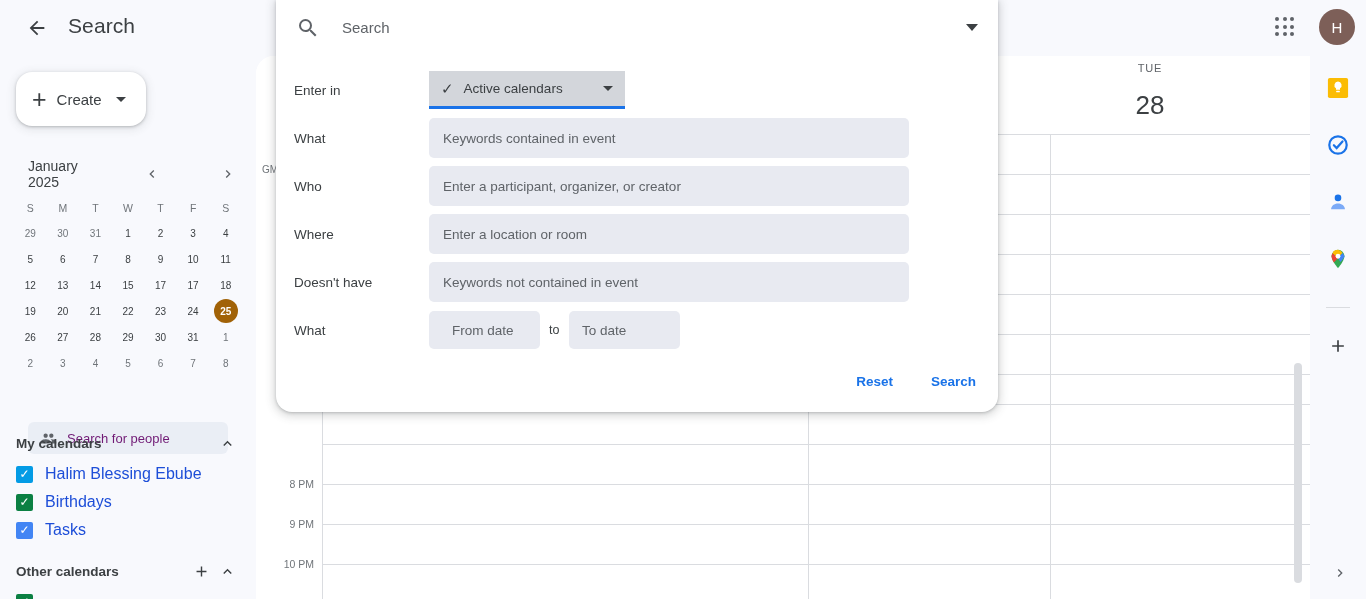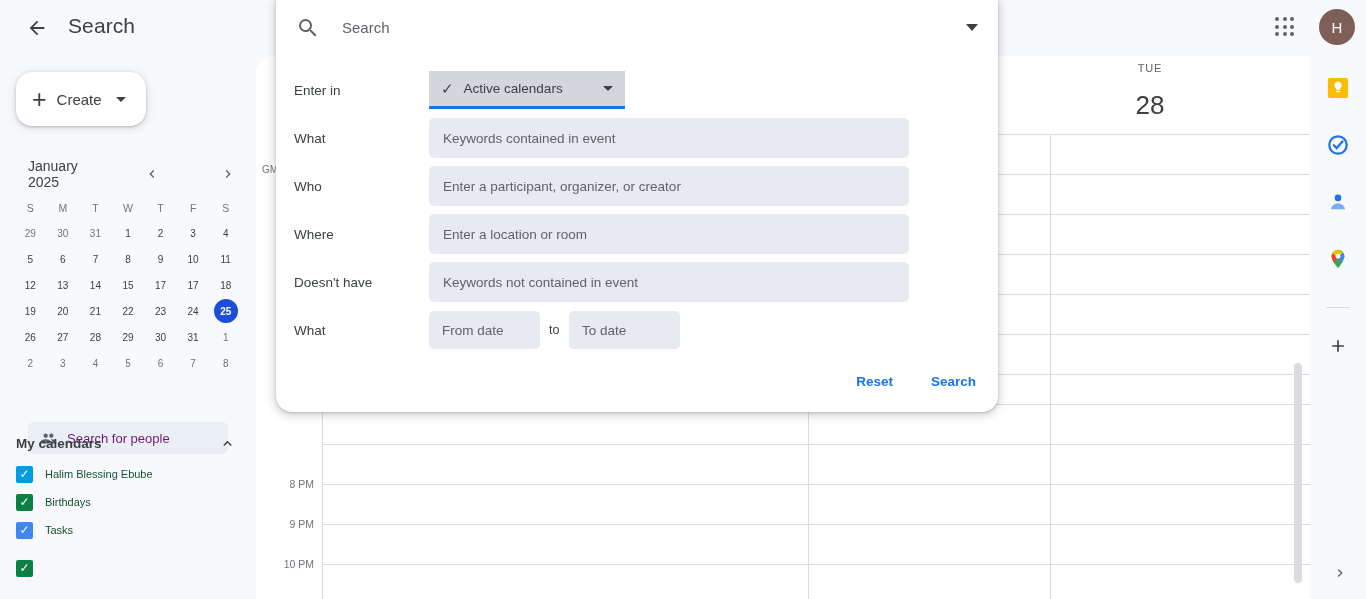--- a/index.html
+++ b/index.html
@@ -71,21 +71,21 @@
     row-gap: 0; margin-top: 4px;
   }
   .mini-grid div {
     height: 26px; display: flex; align-items: center; justify-content: center;
     font-size: 10px; color: #3c4043;
   }
   .mini-grid .dow { color: #70757a; font-size: 10.5px; height: 24px; }
   .mini-grid .other { color: #70757a; }
   .mini-grid .cell { cursor: pointer; }
   .mini-grid .today {
-    background: #1d4ed8; color: #fff; border-radius: 50%;
+    background: #a16207; color: #fff; border-radius: 50%;
     width: 24px; height: 24px; margin: 0 auto; font-weight: bold;
   }
   .search-people {
     position: absolute; left: 28px; top: 366px;
     width: 200px; height: 32px; background: #eaeef5; border-radius: 6px;
     display: flex; align-items: center; gap: 10px; padding-left: 12px;
     cursor: pointer;
   }
   .search-people span.lbl { font-size: 13px; color: #701a75; }
 
@@ -97,21 +97,21 @@
   .sec-icon {
     width: 26px; height: 26px; display: flex; align-items: center;
     justify-content: center; color: #3c4043; cursor: pointer;
   }
   .cal-item { display: flex; align-items: center; height: 28px; gap: 12px; cursor: pointer; }
   .cbx {
     width: 17px; height: 17px; border-radius: 2px;
     display: flex; align-items: center; justify-content: center;
     color: #fff; font-size: 12px; line-height: 1;
   }
-  .cal-name { font-size: 11px; color: #14532d; }
+  .cal-name { font-size: 16px; color: #1d4ed8; }
 
   
   .cal-main {
     position: absolute; left: 256px; top: 56px;
     width: 1054px; height: 543px;
     background: #fff; border-top-left-radius: 18px;
     overflow: hidden;
   }
   .day-header {
     position: absolute; left: 0; top: 0; width: 1054px; height: 78px;
@@ -193,21 +193,21 @@
     position: absolute; left: 153px; width: 196px; height: 38px;
     background: #d3d6db; border-bottom: 3px solid #1a73e8;
     display: flex; align-items: center; gap: 10px; padding: 0 12px;
     cursor: pointer;
   }
   .chip-check { color: #3c4043; font-size: 15px; line-height: 1; }
   .chip-label { font-size: 13.5px; color: #3c4043; flex: 1; }
   .date-from {
     position: absolute; left: 153px; width: 111px; height: 38px;
     background: #e8eaf1; border: none; outline: none; border-radius: 5px;
-    padding: 0 13px; font-size: 13.5px; color: #3c4043;
+    padding: 0 23px; font-size: 13.5px; color: #3c4043;
     font-family: "Liberation Sans", sans-serif;
   }
   .date-to-lbl { position: absolute; left: 273px; font-size: 12.5px; color: #3c4043; }
   .date-to {
     position: absolute; left: 293px; width: 111px; height: 38px;
     background: #e8eaf1; border: none; outline: none; border-radius: 5px;
     padding: 0 13px; font-size: 13.5px; color: #3c4043;
     font-family: "Liberation Sans", sans-serif;
   }
   .date-from::placeholder, .date-to::placeholder { color: #5f6368; }
@@ -381,20 +381,33 @@
             <span class="cal-name">Birthdays</span>
           </div>
           <div class="cal-item">
             <span class="cbx" style="background: rgb(66, 133, 244);">✓</span>
             <span class="cal-name">Tasks</span>
           </div>
         </div>
     </div>
 
     <div class="cal-section" style="top:498px">
+      <div class="cal-section-head">
+        <span class="cal-section-title">Other calendars</span>
+        <span class="sec-icon">
+          <svg width="17" height="17" viewBox="0 0 24 24" fill="#3c4043">
+              <path d="M19 13h-6v6h-2v-6H5v-2h6V5h2v6h6z"></path>
+            </svg>
+        </span>
+        <span class="sec-icon">
+          <svg width="17" height="17" viewBox="0 0 24 24" fill="#3c4043">
+              <path d="M7.4 15.4 12 10.8l4.6 4.6L18 14l-6-6-6 6z"></path>
+            </svg>
+        </span>
+      </div>
       <div id="other-cal-list">
           <div class="cal-item">
             <span class="cbx" style="background: rgb(11, 128, 67);">✓</span>
             <span class="cal-name"></span>
           </div>
         </div>
     </div>
   </div>
 
   <div class="rail">

